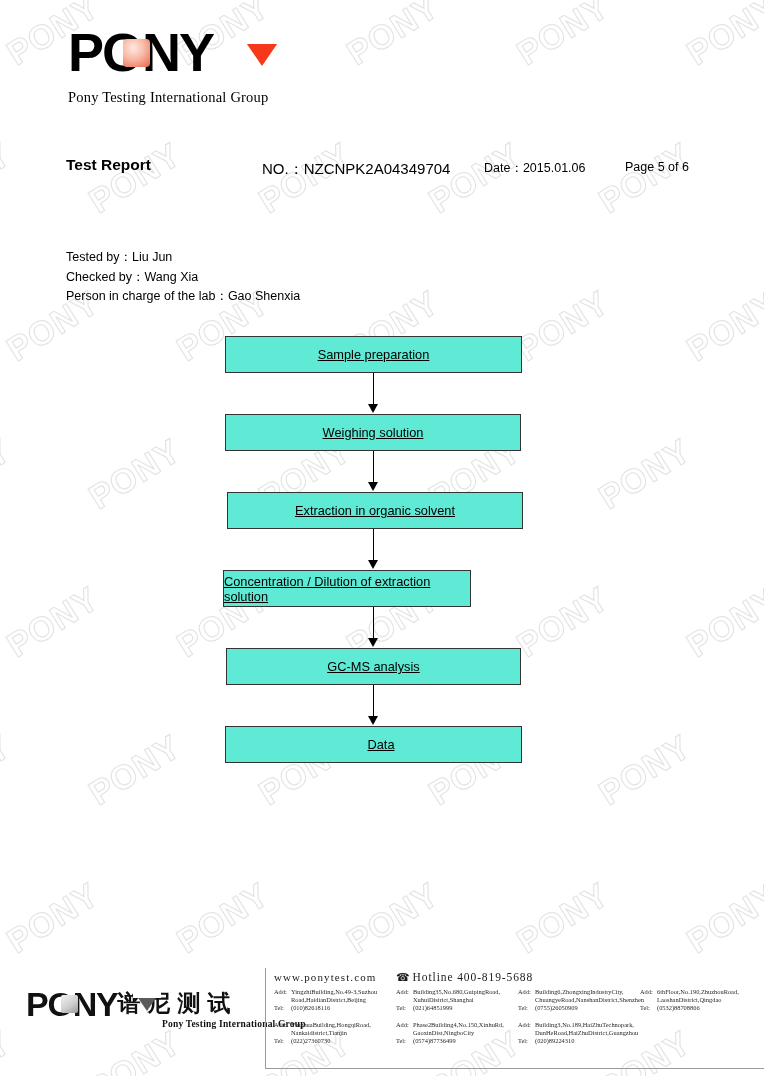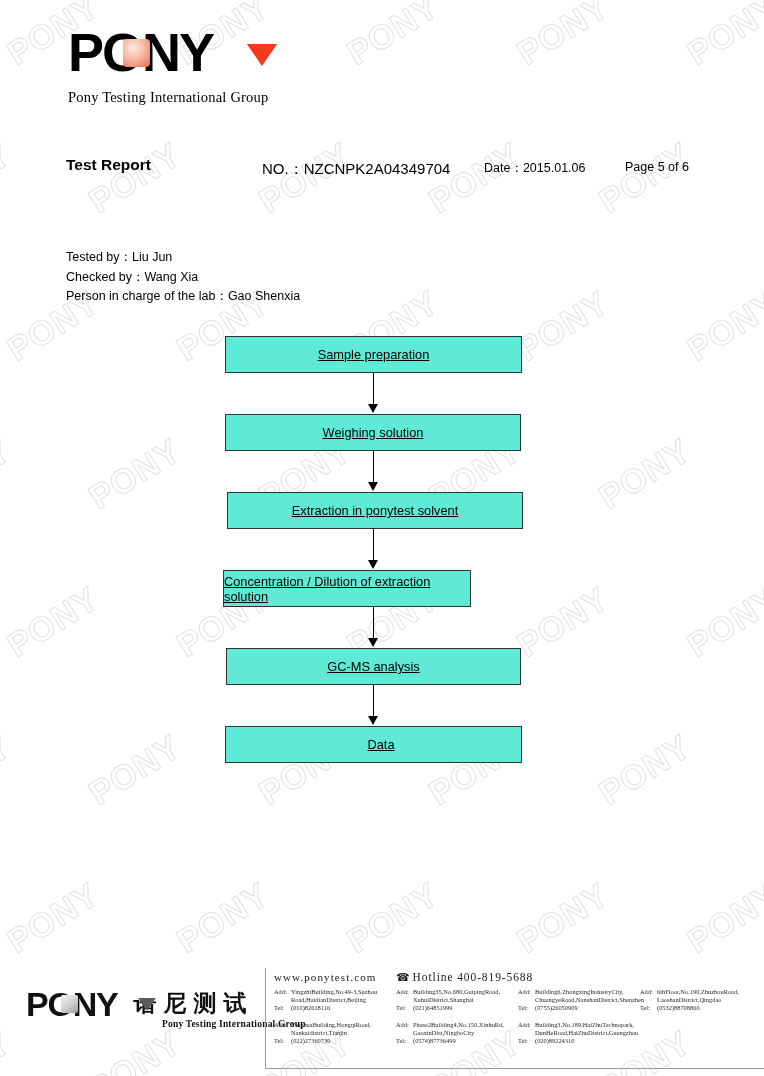--- a/index.html
+++ b/index.html
@@ -114,21 +114,21 @@
   }
   .f-tri{
     position:absolute;left:108px;top:4px;width:0;height:0;
     border-left:13px solid transparent;border-right:13px solid transparent;
     border-top:19px solid #5b5b5b;
   }
   .f-tri-mask{position:absolute;left:107px;top:3px;width:28px;height:7px;background:#fff;}
   .f-cn{
     font-family:"DejaVu Sans", sans-serif;
     font-weight:bold;font-size:23px;letter-spacing:7px;color:#111;
-    margin-left:16px;line-height:30px;
+    line-height:30px;
   }
   .f-eng{
     font-family:"Liberation Serif", serif;font-weight:bold;
     font-size:9.5px;color:#111;margin-left:136px;margin-top:-3px;letter-spacing:.2px;
   }
 
   .f-divider-v{position:absolute;left:265px;top:6px;width:1px;height:100px;background:#9b9b9b;}
   .f-divider-h{position:absolute;left:265px;top:106px;width:499px;height:1px;background:#9b9b9b;}
 
   .f-top{position:absolute;left:274px;top:9px;width:490px;height:16px;}
@@ -239,21 +239,21 @@
         <div class="fc-box" style="left: 225px; width: 296px;">
           <span>Weighing solution</span>
         </div>
       </div>
       <div class="fc-arrow">
         <div class="shaft"></div>
         <div class="head"></div>
       </div>
       <div class="fc-row">
         <div class="fc-box" style="left: 227px; width: 296px;">
-          <span>Extraction in ponytest solvent</span>
+          <span>Extraction in organic solvent</span>
         </div>
       </div>
       <div class="fc-arrow">
         <div class="shaft"></div>
         <div class="head"></div>
       </div>
       <div class="fc-row">
         <div class="fc-box" style="left: 223px; width: 248px;">
           <span>Concentration / Dilution of extraction solution</span>
         </div>

